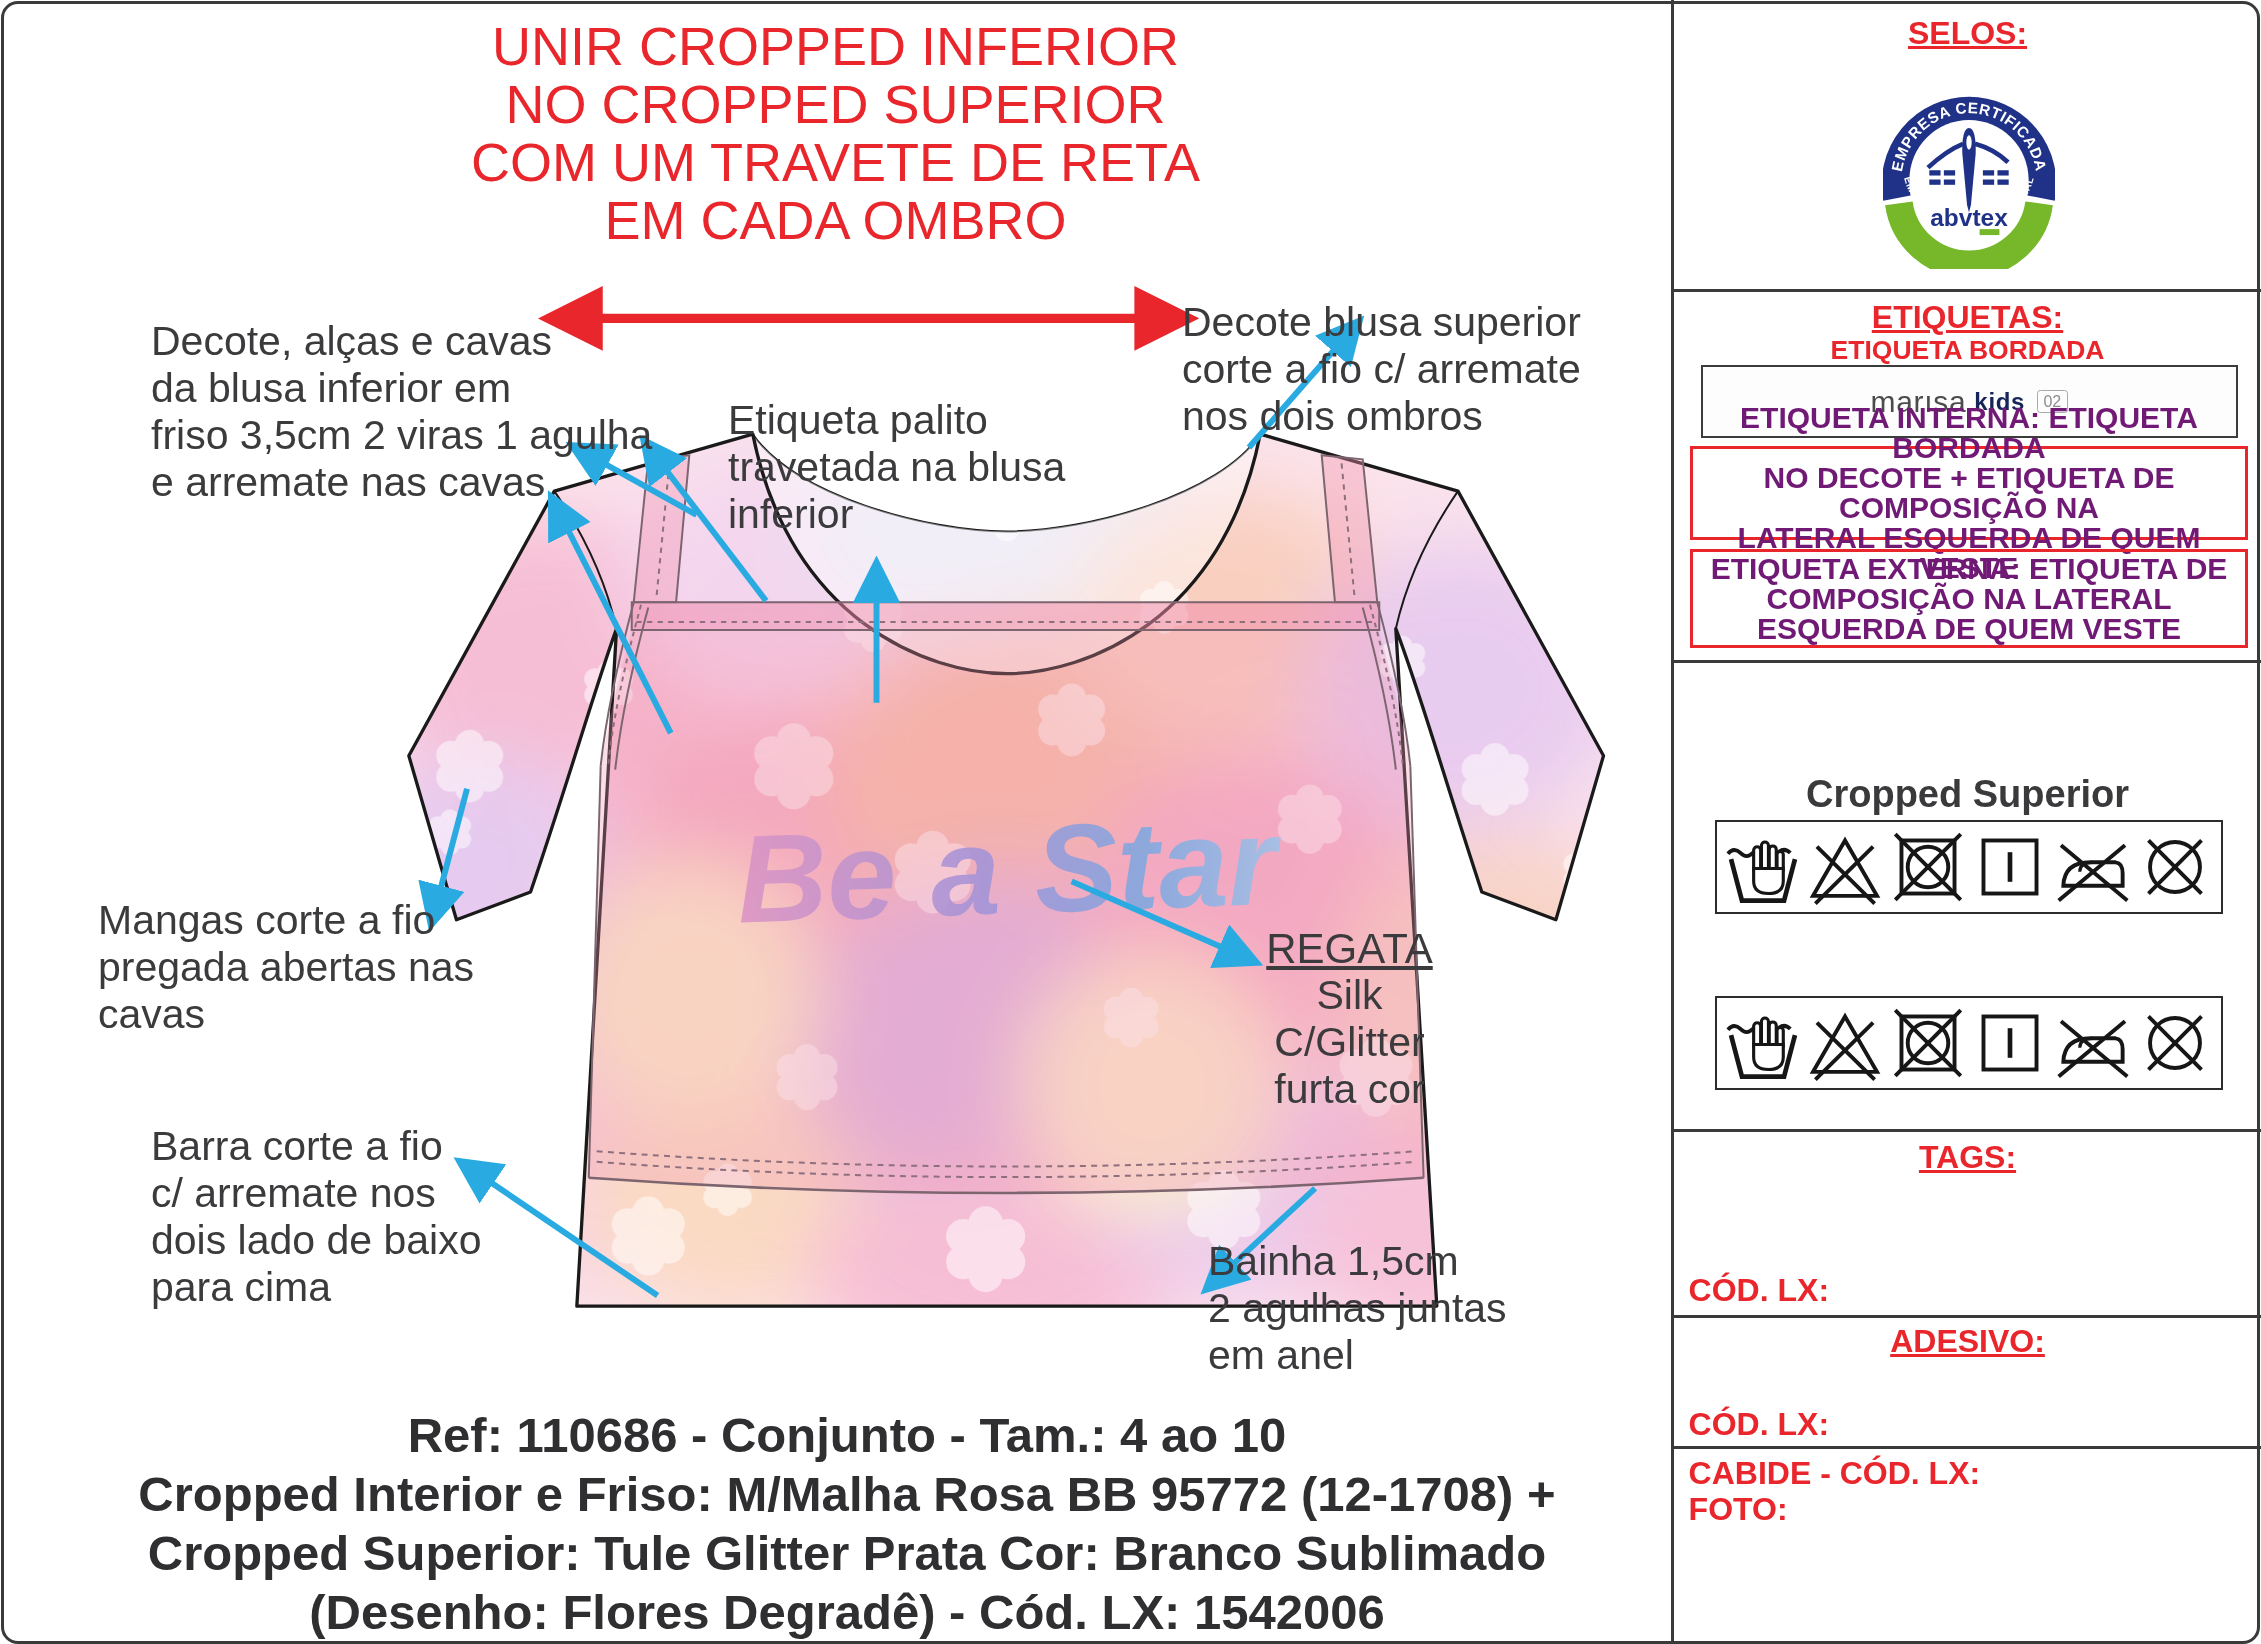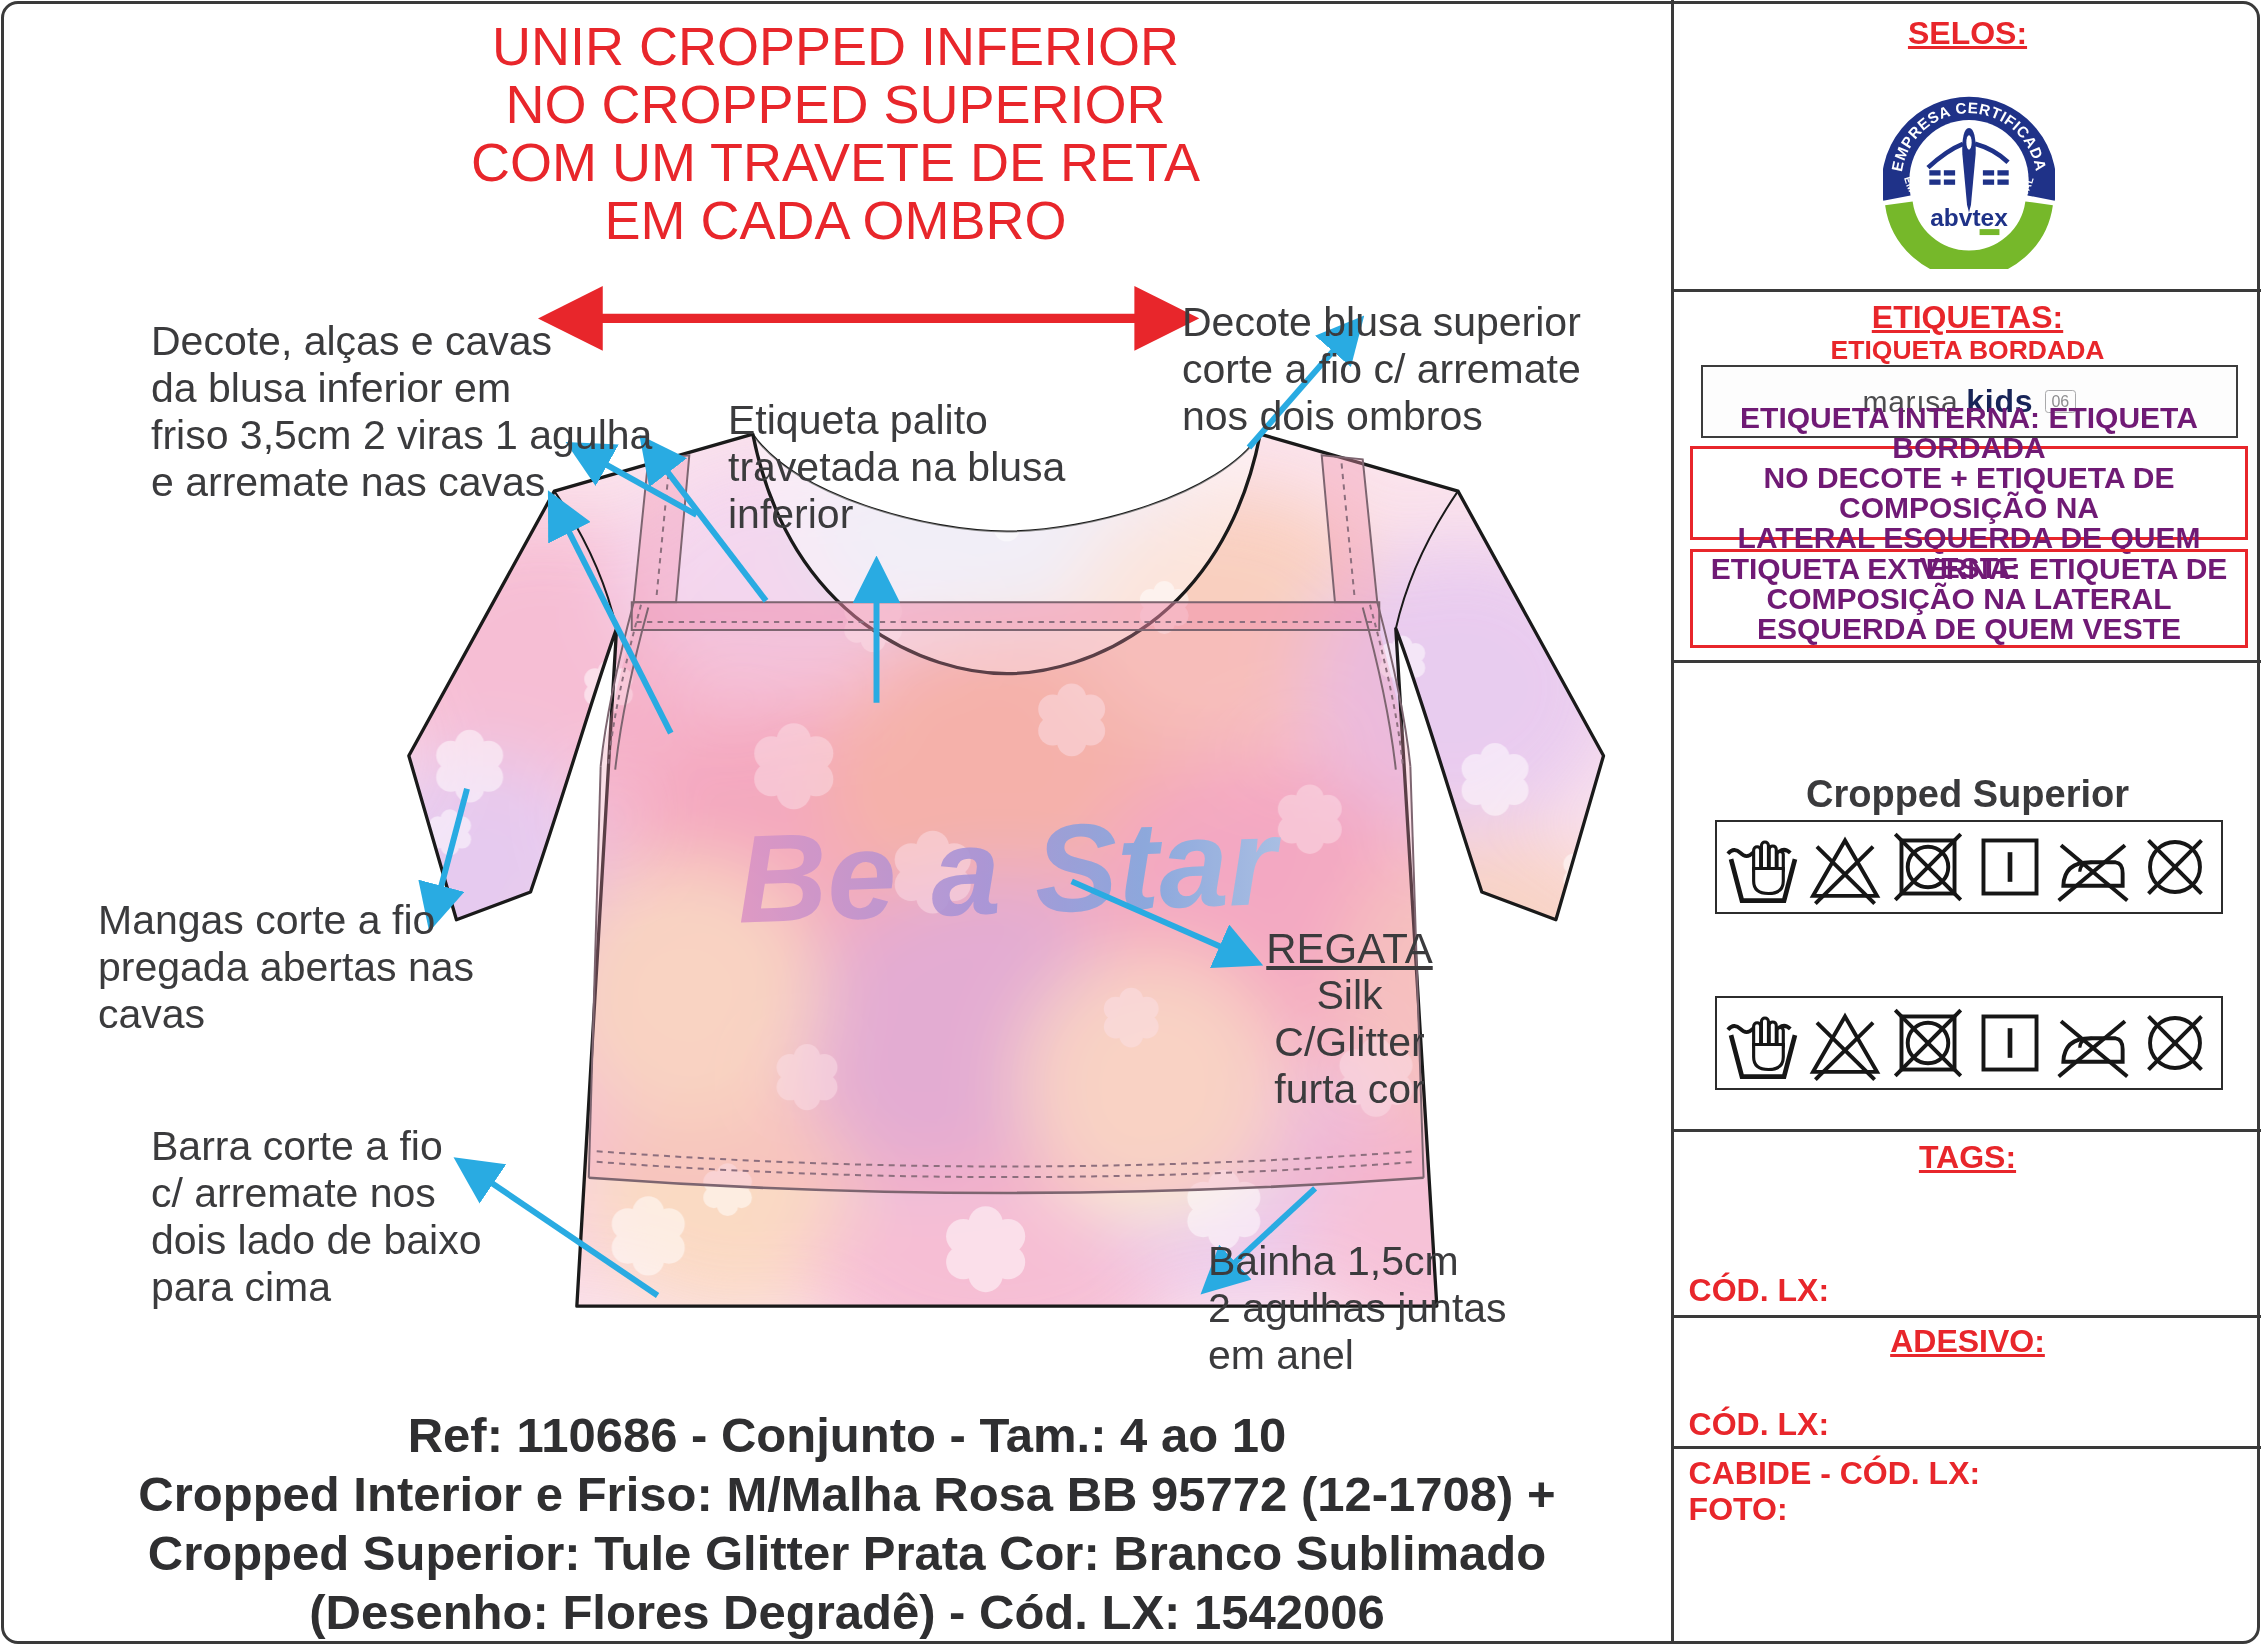--- a/index.html
+++ b/index.html
@@ -20,21 +20,21 @@
   .regata-title{text-decoration:underline;font-size:42px;}
   .footer{left:0;top:1406px;width:1694px;text-align:center;color:#2f2f31;font-weight:bold;font-size:49px;line-height:59px;z-index:6;}
   .main-svg{left:0;top:0;width:1671px;height:1645px;z-index:4;}
   
   .sidebar{left:1671px;top:0;width:590px;height:1645px;border-left:3.3px solid #3a3a3a;box-sizing:border-box;z-index:10;background:transparent;}
   .sb-div{position:absolute;left:0;width:100%;height:3.3px;background:#3a3a3a;}
   .sb-h{width:100%;text-align:center;color:#e8262b;font-weight:bold;font-size:32px;text-decoration:underline;}
   .sb-sub{width:100%;text-align:center;color:#e8262b;font-weight:bold;font-size:26.5px;}
   .brandbox{left:26.5px;top:365px;width:533px;height:69px;border:2px solid #3c3c3c;background:#fdfdfd;display:flex;align-items:center;justify-content:center;gap:8px;}
   .brand-m1{font-size:30px;color:#4c4c4e;letter-spacing:0.7px;}
-  .brand-m2{font-size:32px;color:#172457;font-weight:bold;letter-spacing:0.7px;}
+  .brand-m2{font-size:24px;color:#172457;font-weight:bold;letter-spacing:0.7px;}
   .brand-badge{font-size:16px;color:#8d8d8f;border:1.3px solid #a9a9ab;border-radius:3.3px;padding:1.3px 5.3px;margin-left:4px;}
   .redbox{left:16px;width:558px;border:3.3px solid #e8262b;box-sizing:border-box;color:#701a75;font-weight:bold;font-size:30px;line-height:30px;text-align:center;display:flex;align-items:center;justify-content:center;}
   .care-h{width:100%;text-align:center;color:#e8262b;font-weight:bold;font-size:29px;line-height:34px;text-decoration:underline;}
   .care-title{width:100%;text-align:center;color:#3a3a3c;font-weight:bold;font-size:38px;}
   .care-box{left:41px;width:508px;height:94px;border:2px solid #2c2c2c;background:#fff;display:flex;align-items:center;justify-content:space-between;padding:4px 6.6px;box-sizing:border-box;}
   .care-box svg{width:78px;height:78px;flex:0 0 auto;}
   .cod{left:14.6px;color:#e8262b;font-weight:bold;font-size:32px;}
   .seal{left:209px;top:90px;width:172px;height:179px;}
   svg text{font-family:"Liberation Sans",sans-serif;}
 </style>
@@ -290,21 +290,21 @@
       <rect x="146" y="205" width="30" height="9" fill="#76b82a"></rect>
     </g>
   </svg>
   <div class="sb-div" style="top:289px;"></div>
 
   <div class="abs sb-h" style="top:299px;">ETIQUETAS:</div>
   <div class="abs sb-sub" style="top:335px;">ETIQUETA BORDADA</div>
   <div class="abs brandbox">
     <span class="brand-m1">marısa</span>
       <span class="brand-m2">kids</span>
-    <span class="brand-badge">06</span>
+    <span class="brand-badge">02</span>
   </div>
   <div class="abs redbox pre" style="top:446px;height:94px;">ETIQUETA INTERNA: ETIQUETA BORDADA
 NO DECOTE + ETIQUETA DE COMPOSIÇÃO NA
 LATERAL ESQUERDA DE QUEM VESTE</div>
   <div class="abs redbox pre" style="top:549px;height:99px;">ETIQUETA EXTERNA: ETIQUETA DE
 COMPOSIÇÃO NA LATERAL
 ESQUERDA DE QUEM VESTE</div>
   <div class="sb-div" style="top:660px;"></div>
 
   <div class="abs care-title" style="top:773px;">Cropped Superior</div>

